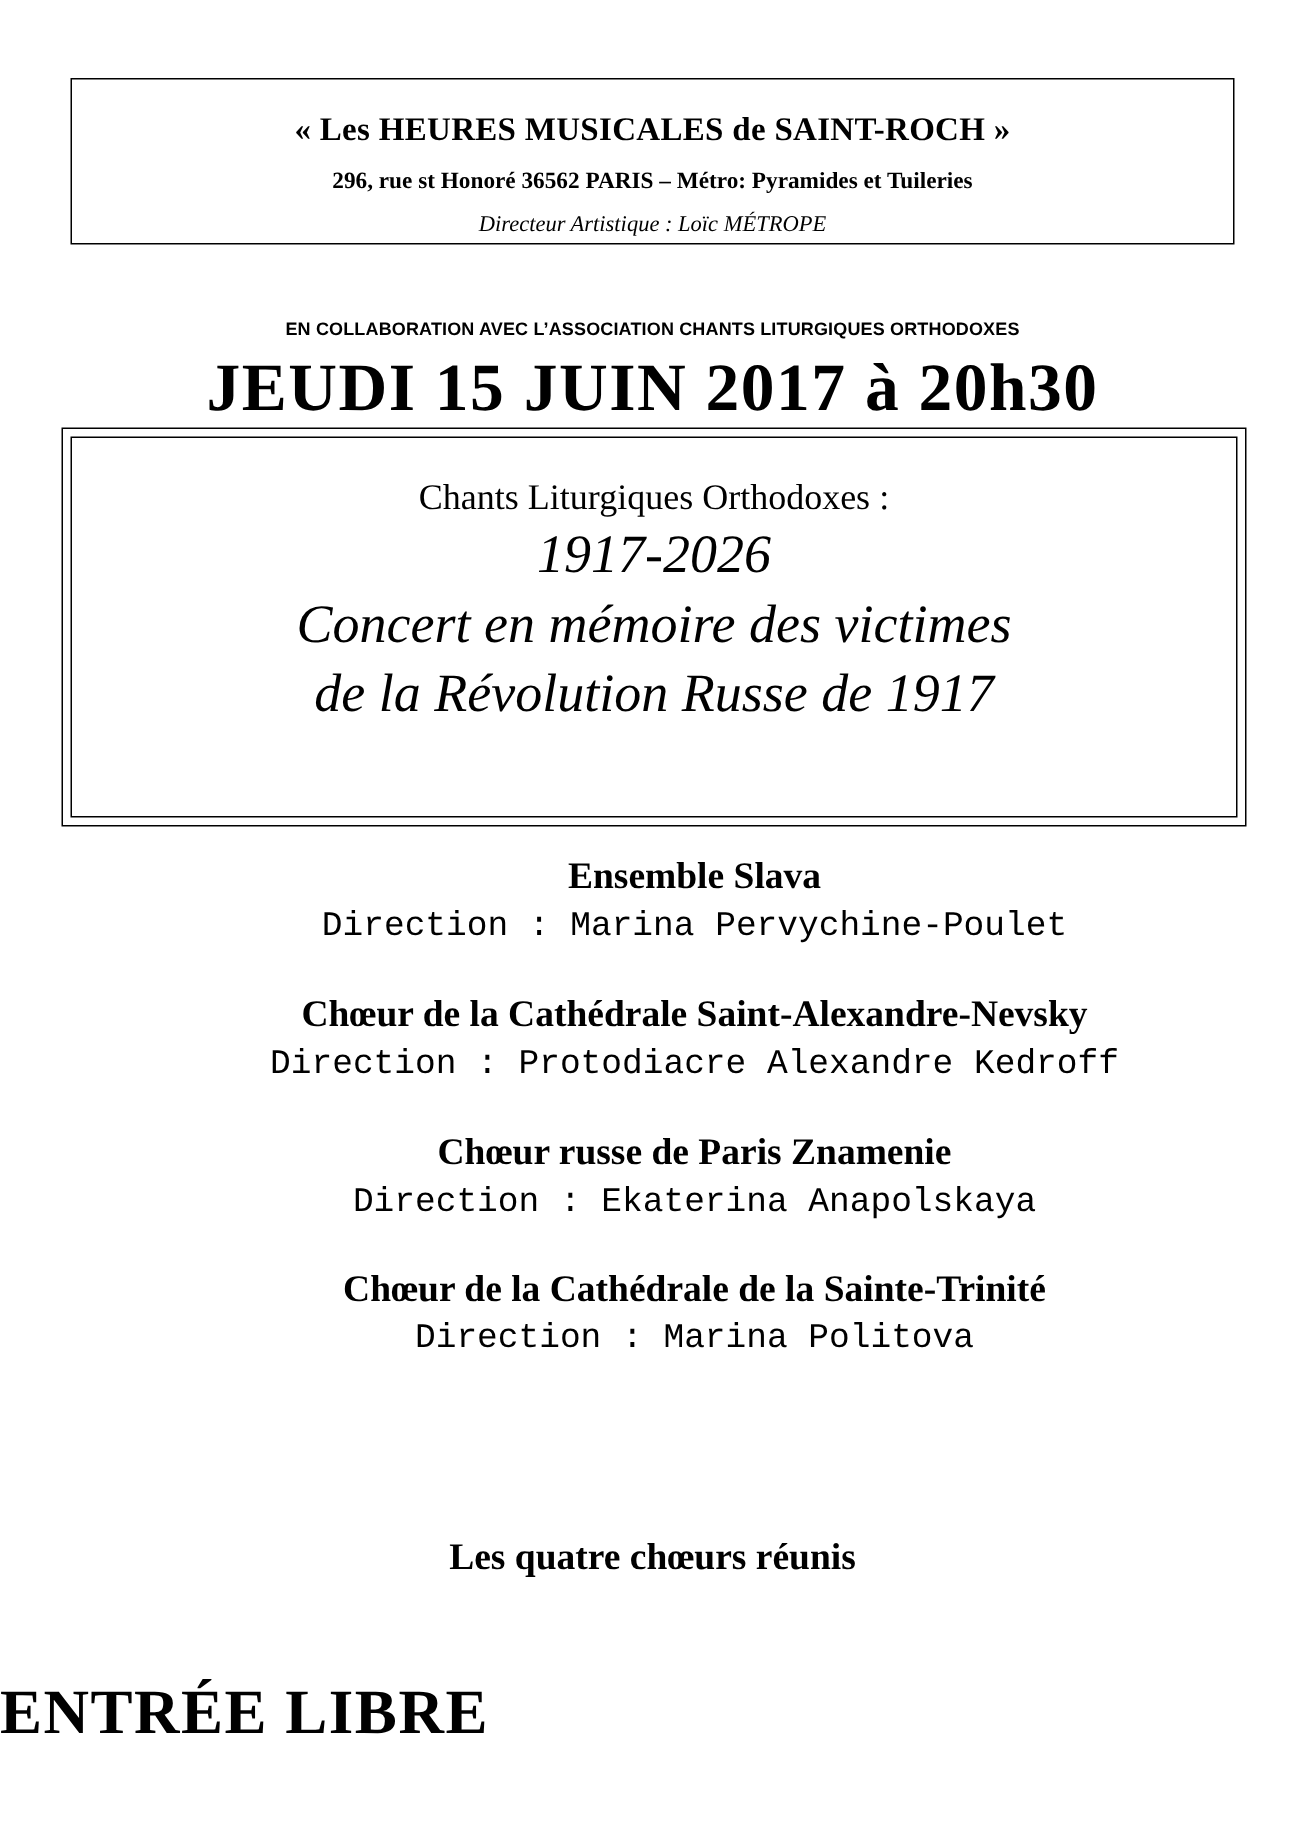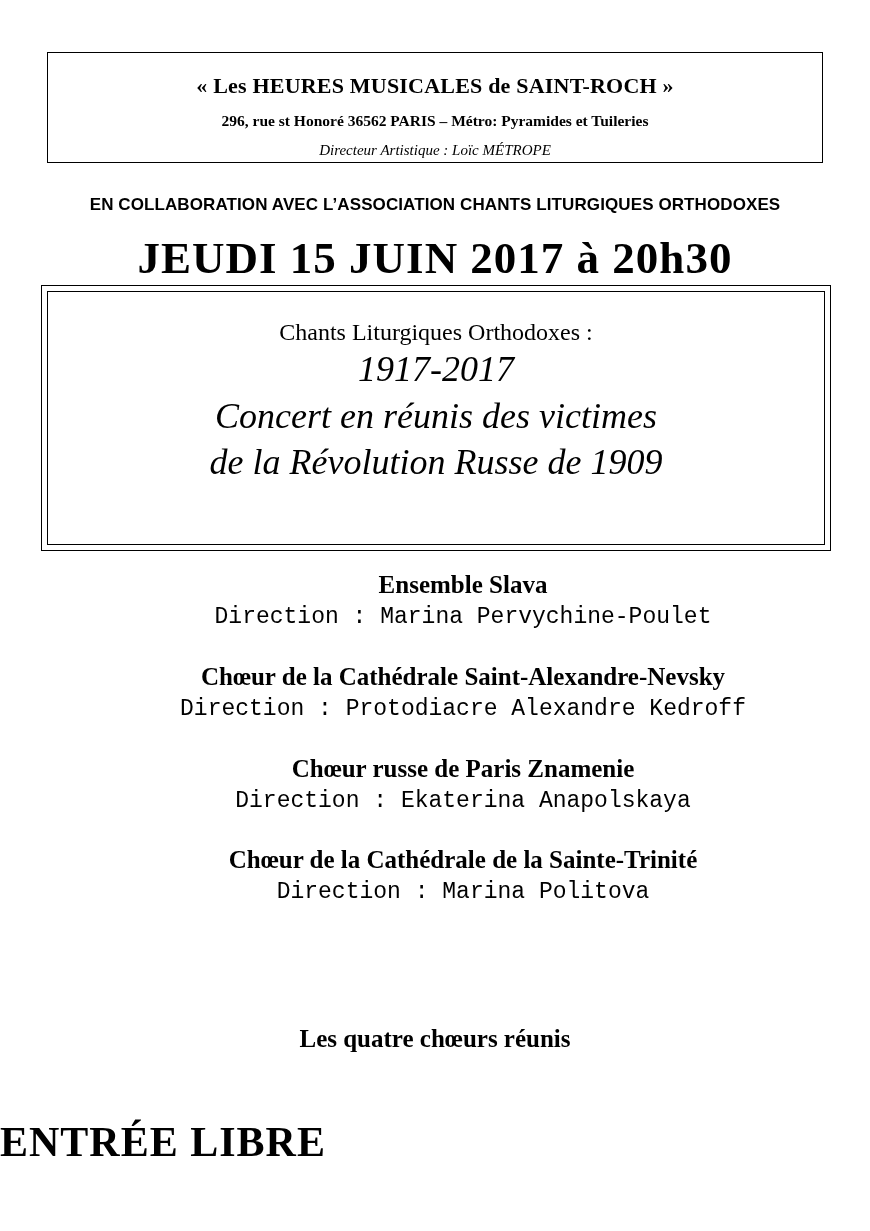--- a/index.html
+++ b/index.html
@@ -51,26 +51,26 @@
     font-family: "Liberation Serif", serif;
     font-style: italic;
     font-size: 15px;
     margin-top: 12px;
   }
 
   
   .collab {
     position: absolute;
     left: 0;
-    top: 195px;
+    top: 212px;
     width: 870px;
     text-align: center;
     font-family: "Liberation Sans", sans-serif;
     font-weight: bold;
-    font-size: 17px;
+    font-size: 12px;
     letter-spacing: 0.1px;
   }
 
   
   .date-line {
     position: absolute;
     left: 0;
     top: 232px;
     width: 870px;
     text-align: center;
@@ -186,23 +186,23 @@
     <div class="venue-director">Directeur Artistique : Loïc MÉTROPE</div>
   </div>
 
   <div class="collab">EN COLLABORATION AVEC L’ASSOCIATION CHANTS LITURGIQUES ORTHODOXES</div>
 
   <div class="date-line">JEUDI  15 JUIN  2017  à  20h30</div>
 
   <div class="title-box-outer">
     <div class="title-box-inner">
       <div class="title-main">Chants Liturgiques Orthodoxes :</div>
-      <div class="title-years">1917-2017</div>
-      <div class="title-sub1">Concert en réunis des victimes</div>
-      <div class="title-sub2">de la Révolution Russe de 1909</div>
+      <div class="title-years">1917-2026</div>
+      <div class="title-sub1">Concert en mémoire des victimes</div>
+      <div class="title-sub2">de la Révolution Russe de 1917</div>
     </div>
   </div>
 
   <div class="performers">
     <div class="performer">
       <div class="performer-name">Ensemble Slava</div>
       <div class="performer-direction">Direction : Marina Pervychine-Poulet</div>
     </div>
     <div class="performer">
       <div class="performer-name">Chœur de la Cathédrale Saint-Alexandre-Nevsky</div>

